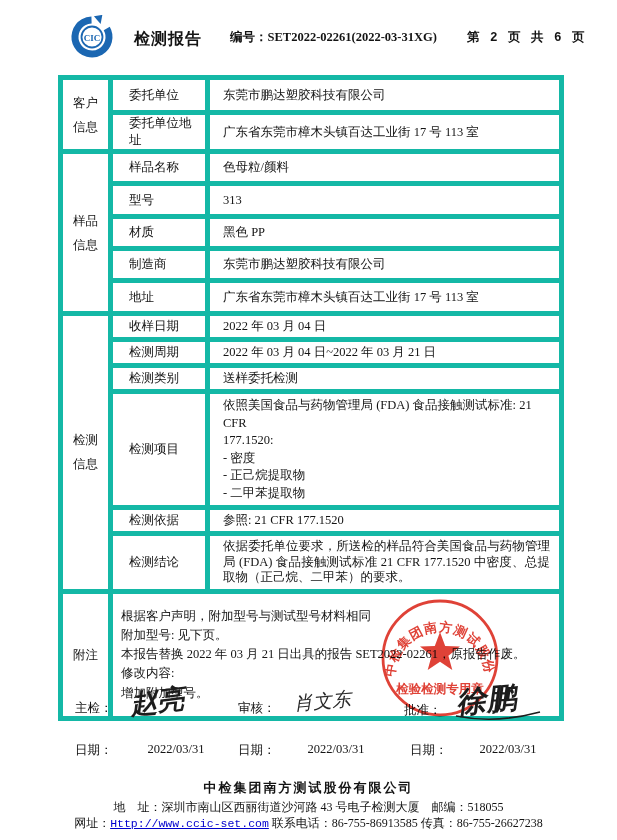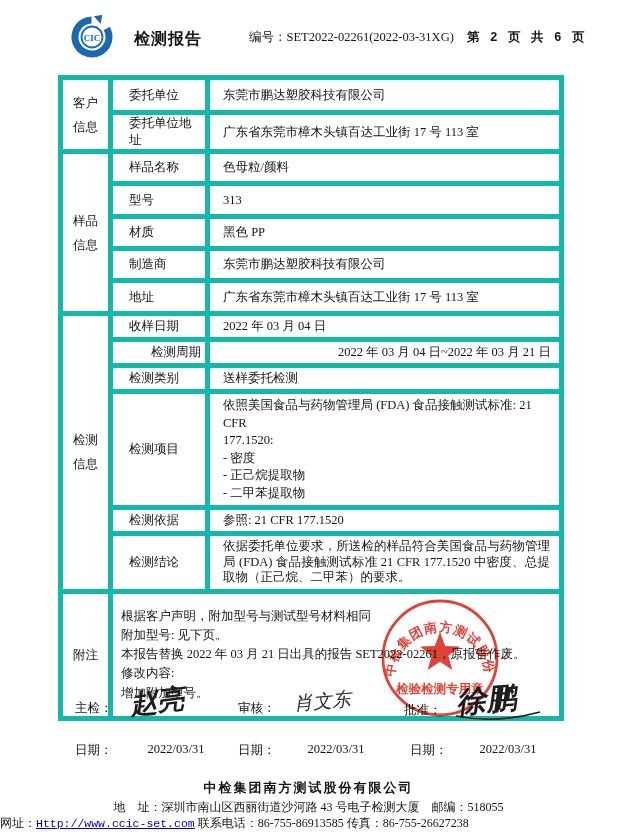--- a/index.html
+++ b/index.html
@@ -4,21 +4,21 @@
 <style>
   html,body{margin:0;padding:0;}
   body{
     width:617px;height:840px;position:relative;background:#ffffff;
     font-family:"Liberation Serif","DejaVu Serif",serif;color:#141414;
     overflow:hidden;
   }
   
   .logo{position:absolute;left:70px;top:15px;width:44px;height:44px;}
   .hdr-title{position:absolute;left:134px;top:29px;font-size:16px;font-weight:bold;letter-spacing:1px;}
-  .hdr-no{position:absolute;left:249px;top:29px;font-size:12.5px;font-weight:normal;}
+  .hdr-no{position:absolute;left:230px;top:29px;font-size:12.5px;font-weight:bold;}
   .hdr-page{position:absolute;left:467px;top:29px;font-size:12.5px;font-weight:bold;letter-spacing:1.5px;font-family:Liberation Mono, monospace;}
   
   table.report{
     position:absolute;left:58px;top:75px;width:501px;
     border-collapse:collapse;table-layout:fixed;
     font-size:12.5px;border:1.5px solid #3d3d3d;
   }
   table.report td{border:5px solid #14b8a6;vertical-align:middle;}
   td.group{width:50px;text-align:center;white-space:pre-line;line-height:24px;padding:0;}
   td.lbl{width:97px;padding:0 4px 0 16px;}
@@ -31,21 +31,21 @@
   .sig-scribble{position:absolute;}
   .date-label{position:absolute;font-size:12.5px;}
   .date-val{position:absolute;font-size:12.5px;}
   
   .stamp{position:absolute;left:378px;top:596px;width:124px;height:124px;
          mix-blend-mode:multiply;opacity:.92;z-index:5;}
   
   .ft-company{position:absolute;left:0;top:779px;width:100%;text-align:center;
               font-size:13px;font-weight:bold;letter-spacing:2px;}
   .ft-line2{position:absolute;left:0;top:799px;width:100%;text-align:center;font-size:12px;}
-  .ft-line3{position:absolute;left:0;top:815px;width:100%;font-size:12px;}
+  .ft-line3{position:absolute;left:0;top:815px;width:100%;text-align:center;font-size:12px;}
   .ft-url{font-family:"Liberation Mono","DejaVu Sans Mono",monospace;
           color:#0000cd;text-decoration:underline;font-size:11.5px;}
 </style>
 </head>
 <body>
 
 <svg class="logo" viewBox="0 0 44 44">
   <g transform="rotate(-30 22 22)">
     <circle cx="22" cy="22" r="17" fill="none" stroke="#1b67b2" stroke-width="7" stroke-dasharray="88 19"></circle>
     <path d="M 34 5 l 8 3 l -6 7 z" fill="#1b67b2"></path>
@@ -98,21 +98,21 @@
     <td class="lbl">地址</td>
     <td class="val">广东省东莞市樟木头镇百达工业街 17 号 113 室</td>
   </tr>
 
   <tr style="height:26px;">
     <td class="group" rowspan="6">检测
 信息</td>
     <td class="lbl">收样日期</td>
     <td class="val">2022 年 03 月 04 日</td>
   </tr>
-  <tr style="height:26px;text-align:right;">
+  <tr style="height:26px;">
     <td class="lbl">检测周期</td>
     <td class="val">2022 年 03 月 04 日~2022 年 03 月 21 日</td>
   </tr>
   <tr style="height:26px;">
     <td class="lbl">检测类别</td>
     <td class="val">送样委托检测</td>
   </tr>
   <tr style="height:89px;">
     <td class="lbl">检测项目</td>
     <td class="val ml">依照美国食品与药物管理局 (FDA) 食品接触测试标准: 21 CFR

